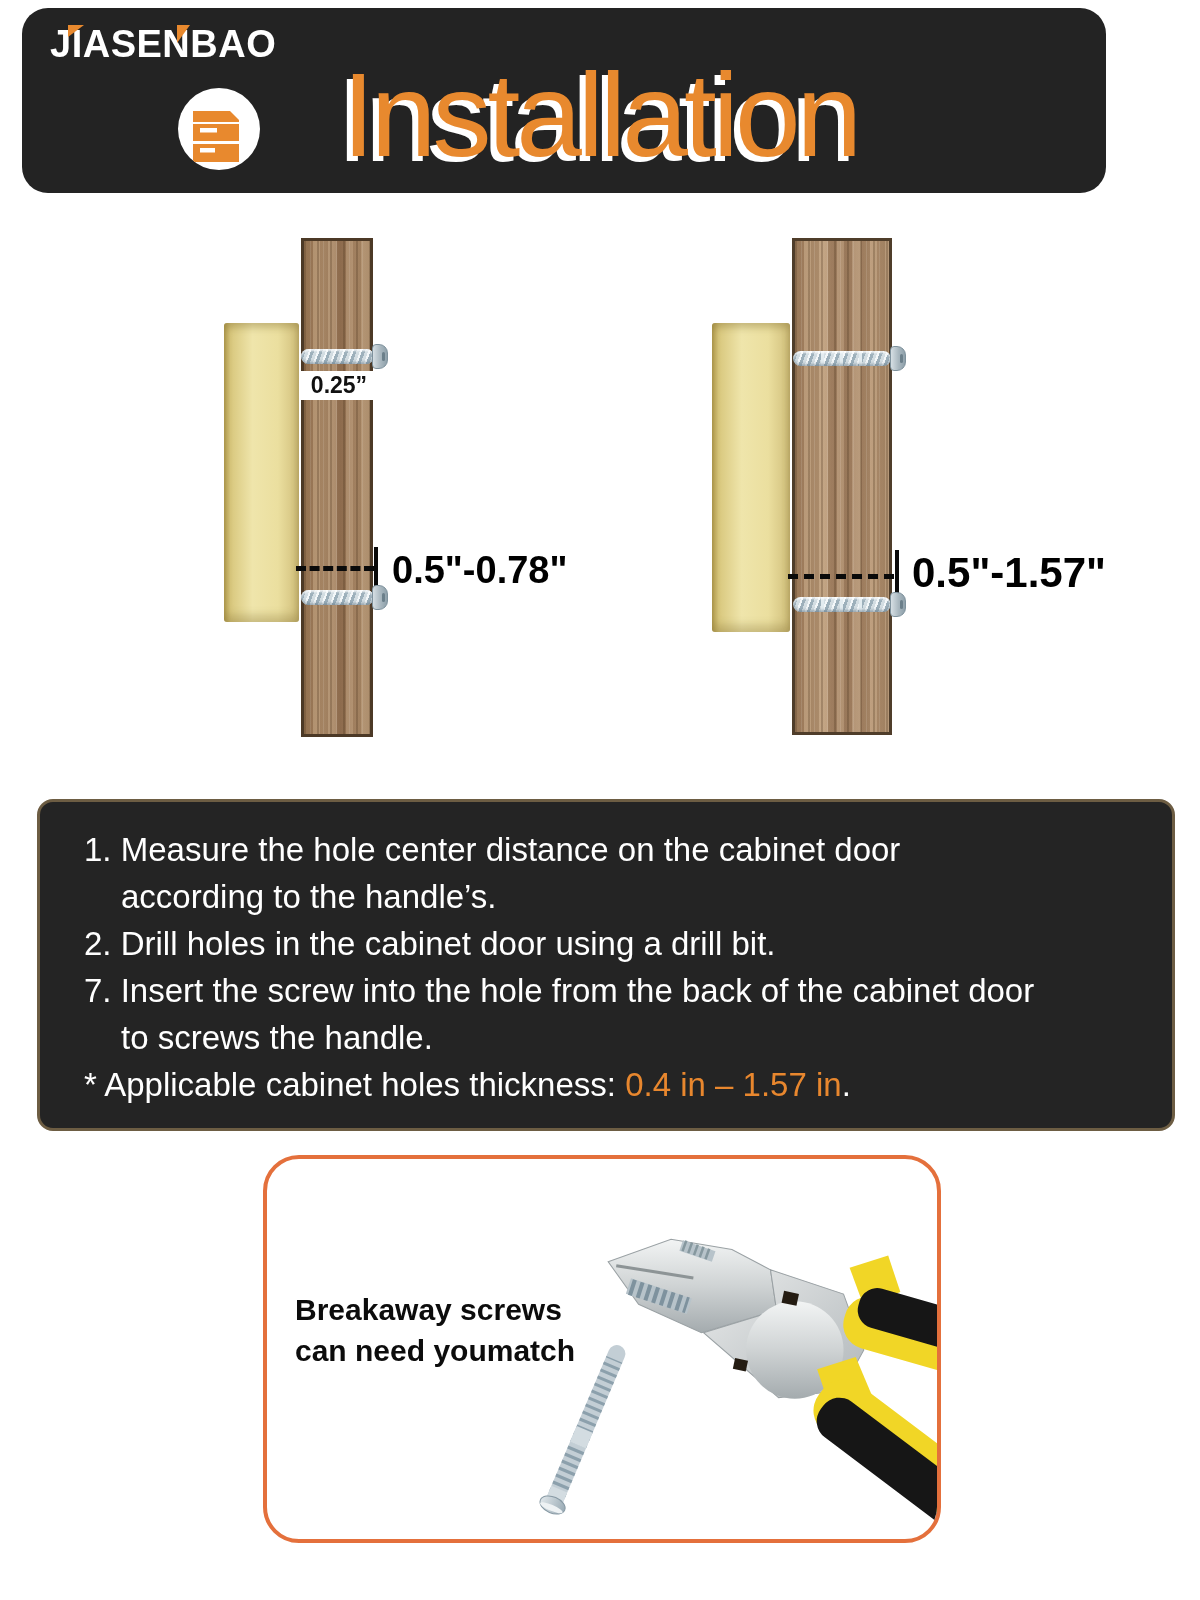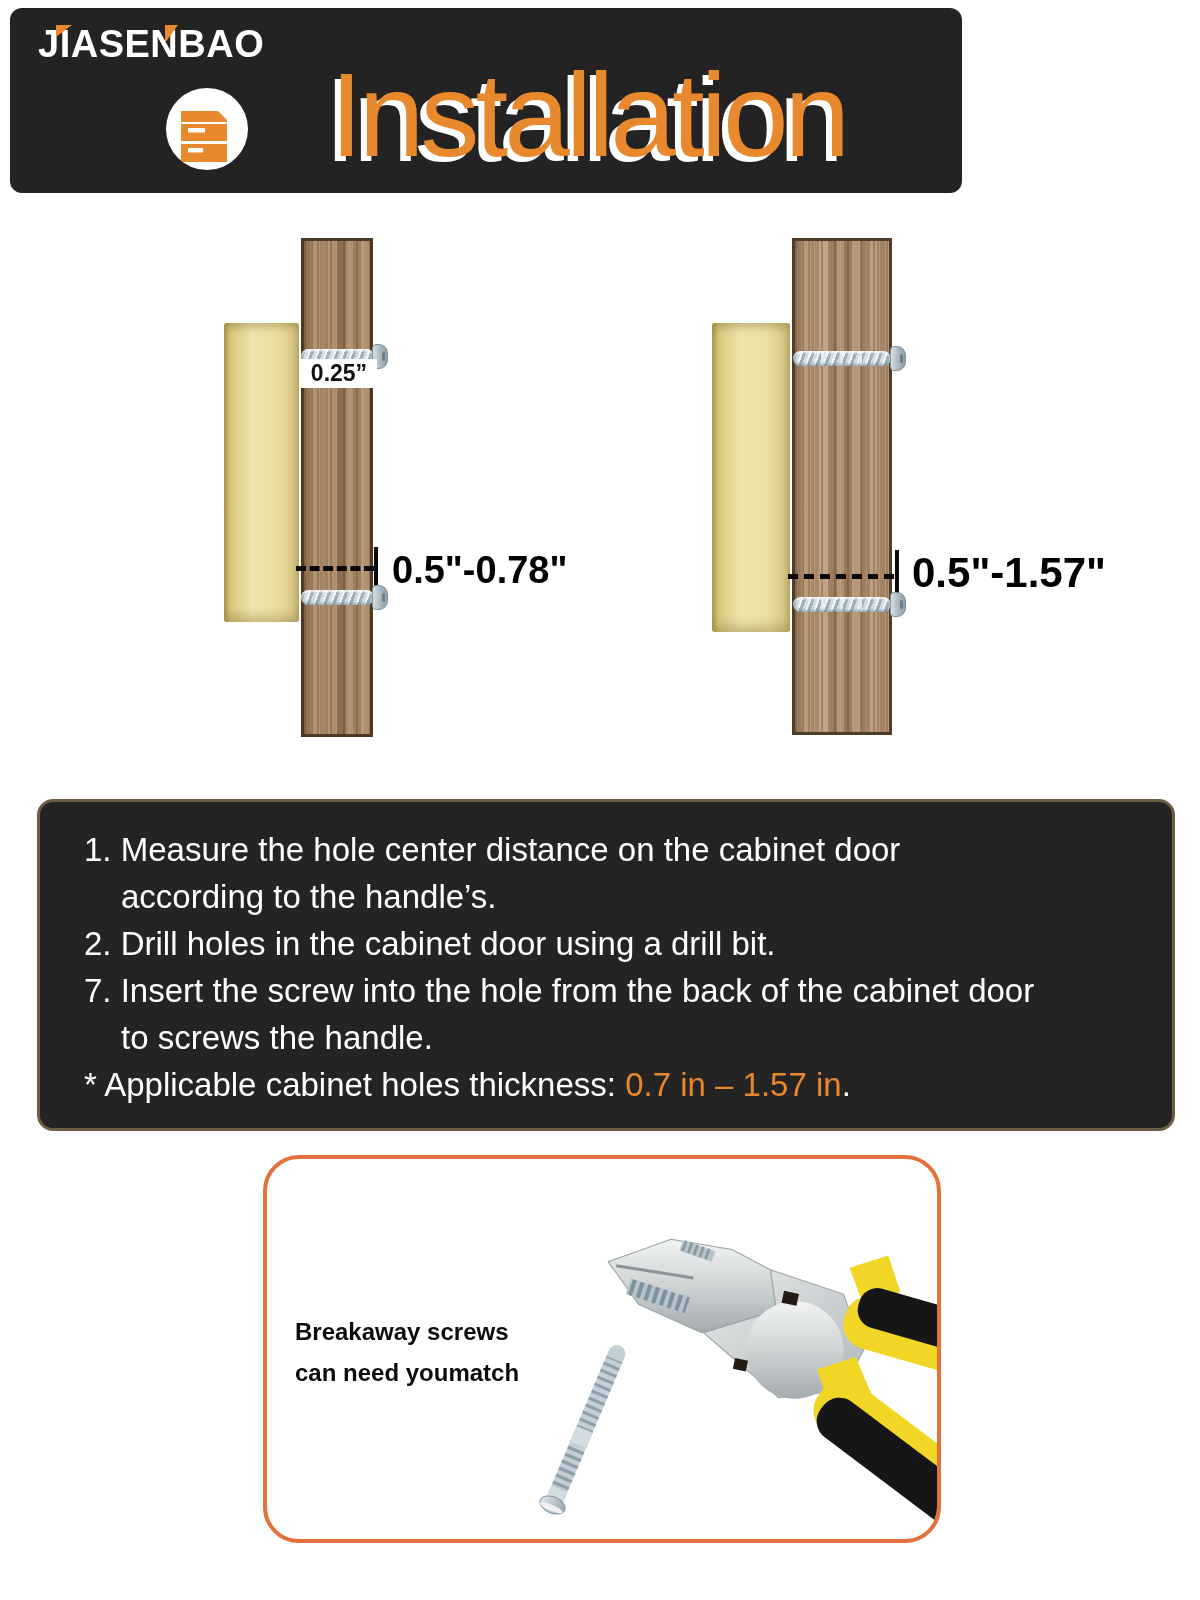--- a/index.html
+++ b/index.html
@@ -1,21 +1,21 @@
 <!DOCTYPE html>
 <html><head>
 <meta charset="utf-8">
 <style>
   html,body{margin:0;padding:0;background:#ffffff;}
   .canvas{position:relative;width:1200px;height:1600px;background:#ffffff;
           font-family:"Liberation Sans",sans-serif;overflow:hidden;}
 
   
-  .header{position:absolute;left:10px;top:8px;width:952px;height:185px;
-          background:#232323;border-radius:12px;}
+  .header{position:absolute;left:22px;top:8px;width:1084px;height:185px;
+          background:#232323;border-radius:26px;}
   .logo-svg{position:absolute;left:28px;top:14px;width:226px;height:46px;}
   .badge{position:absolute;left:156px;top:80px;width:82px;height:82px;}
   .title{position:absolute;left:320px;top:48px;font-size:118px;line-height:1;
          font-weight:normal;letter-spacing:-4px;color:#e8892e;
          text-shadow:-6px 5px 0 #ffffff;white-space:nowrap;}
 
   
   .handle{position:absolute;border-radius:3px;
     background:linear-gradient(to right,#bda757 0,#d9c87e 9%,#efe5ab 38%,#ebdf9f 72%,#d0be7a 100%);
     box-shadow:inset 0 5px 7px rgba(125,105,45,.35), inset 0 -7px 9px rgba(125,105,45,.30);}
@@ -57,22 +57,22 @@
   
   .instr{position:absolute;left:37px;top:799px;width:1138px;height:332px;box-sizing:border-box;
     background:#242424;border:3px solid #6d5d43;border-radius:16px;color:#ffffff;
     font-size:33px;line-height:47px;padding:24px 28px 0 44px;}
   .instr .cont{padding-left:37px;}
   .instr .orange{color:#e8872e;}
 
   
   .tipbox{position:absolute;left:263px;top:1155px;width:678px;height:388px;box-sizing:border-box;
     background:#ffffff;border:4px solid #e4703c;border-radius:36px;overflow:hidden;}
-  .tiptext{position:absolute;left:28px;top:130px;font-size:24px;font-weight:bold;
-    line-height:41px;color:#0c0c0c;white-space:nowrap;margin-top:22px;}
+  .tiptext{position:absolute;left:28px;top:130px;font-size:30px;font-weight:bold;
+    line-height:41px;color:#0c0c0c;white-space:nowrap;}
   .pliers{position:absolute;right:-8px;top:12px;width:416px;height:368px;}
 </style>
 </head>
 <body>
 
 <div class="canvas">
 
   <div class="header">
     <svg class="logo-svg" viewBox="0 0 226 46">
       <text x="0" y="35" font-family="Liberation Sans, sans-serif" font-size="38" font-weight="bold" fill="#ffffff" letter-spacing="0.5">JIASENBAO</text>
@@ -97,21 +97,21 @@
     </svg>
 
     <div class="title">Installation</div>
   </div>
 
   <div>
     <div class="handle handle-left"></div>
     <div class="plank plank-left"></div>
     <div class="screw-shaft" style="left:301px;top:349px;width:73px;"></div>
     <div class="screw-head" style="left:372px;top:344px;"></div>
-    <div class="edge-label" style="left:301px;top:359px;width:76px;height:29px;">0.25”</div>
+    <div class="edge-label" style="left:301px;top:371px;width:76px;height:29px;">0.25”</div>
     <div class="dashline" style="left:296px;top:566px;width:78px;"></div>
     <div class="tick" style="left:374px;top:547px;height:54px;"></div>
     <div class="screw-shaft" style="left:301px;top:590px;width:73px;"></div>
     <div class="screw-head" style="left:372px;top:585px;"></div>
     <div class="dim-label dim-left">0.5"-0.78"</div>
   </div>
 
   <div>
     <div class="handle handle-right"></div>
     <div class="plank plank-right"></div>
@@ -123,21 +123,21 @@
     <div class="screw-head" style="left:890px;top:592px;"></div>
     <div class="dim-label dim-right">0.5"-1.57"</div>
   </div>
 
   <div class="instr">
     <div>1. Measure the hole center distance on the cabinet door</div>
     <div class="cont">according to the handle’s.</div>
     <div>2. Drill holes in the cabinet door using a drill bit.</div>
     <div>7. Insert the screw into the hole from the back of the cabinet door</div>
     <div class="cont">to screws the handle.</div>
-    <div><span>* Applicable cabinet holes thickness: </span><span class="orange">0.7 in – 1.57 in</span><span>.</span></div>
+    <div><span>* Applicable cabinet holes thickness: </span><span class="orange">0.4 in – 1.57 in</span><span>.</span></div>
   </div>
 
   <div class="tipbox">
     <div class="tiptext">
       <div>Breakaway screws</div>
       <div>can need youmatch</div>
     </div>
 
     <svg class="pliers" viewBox="0 0 410 360">
       <defs>

